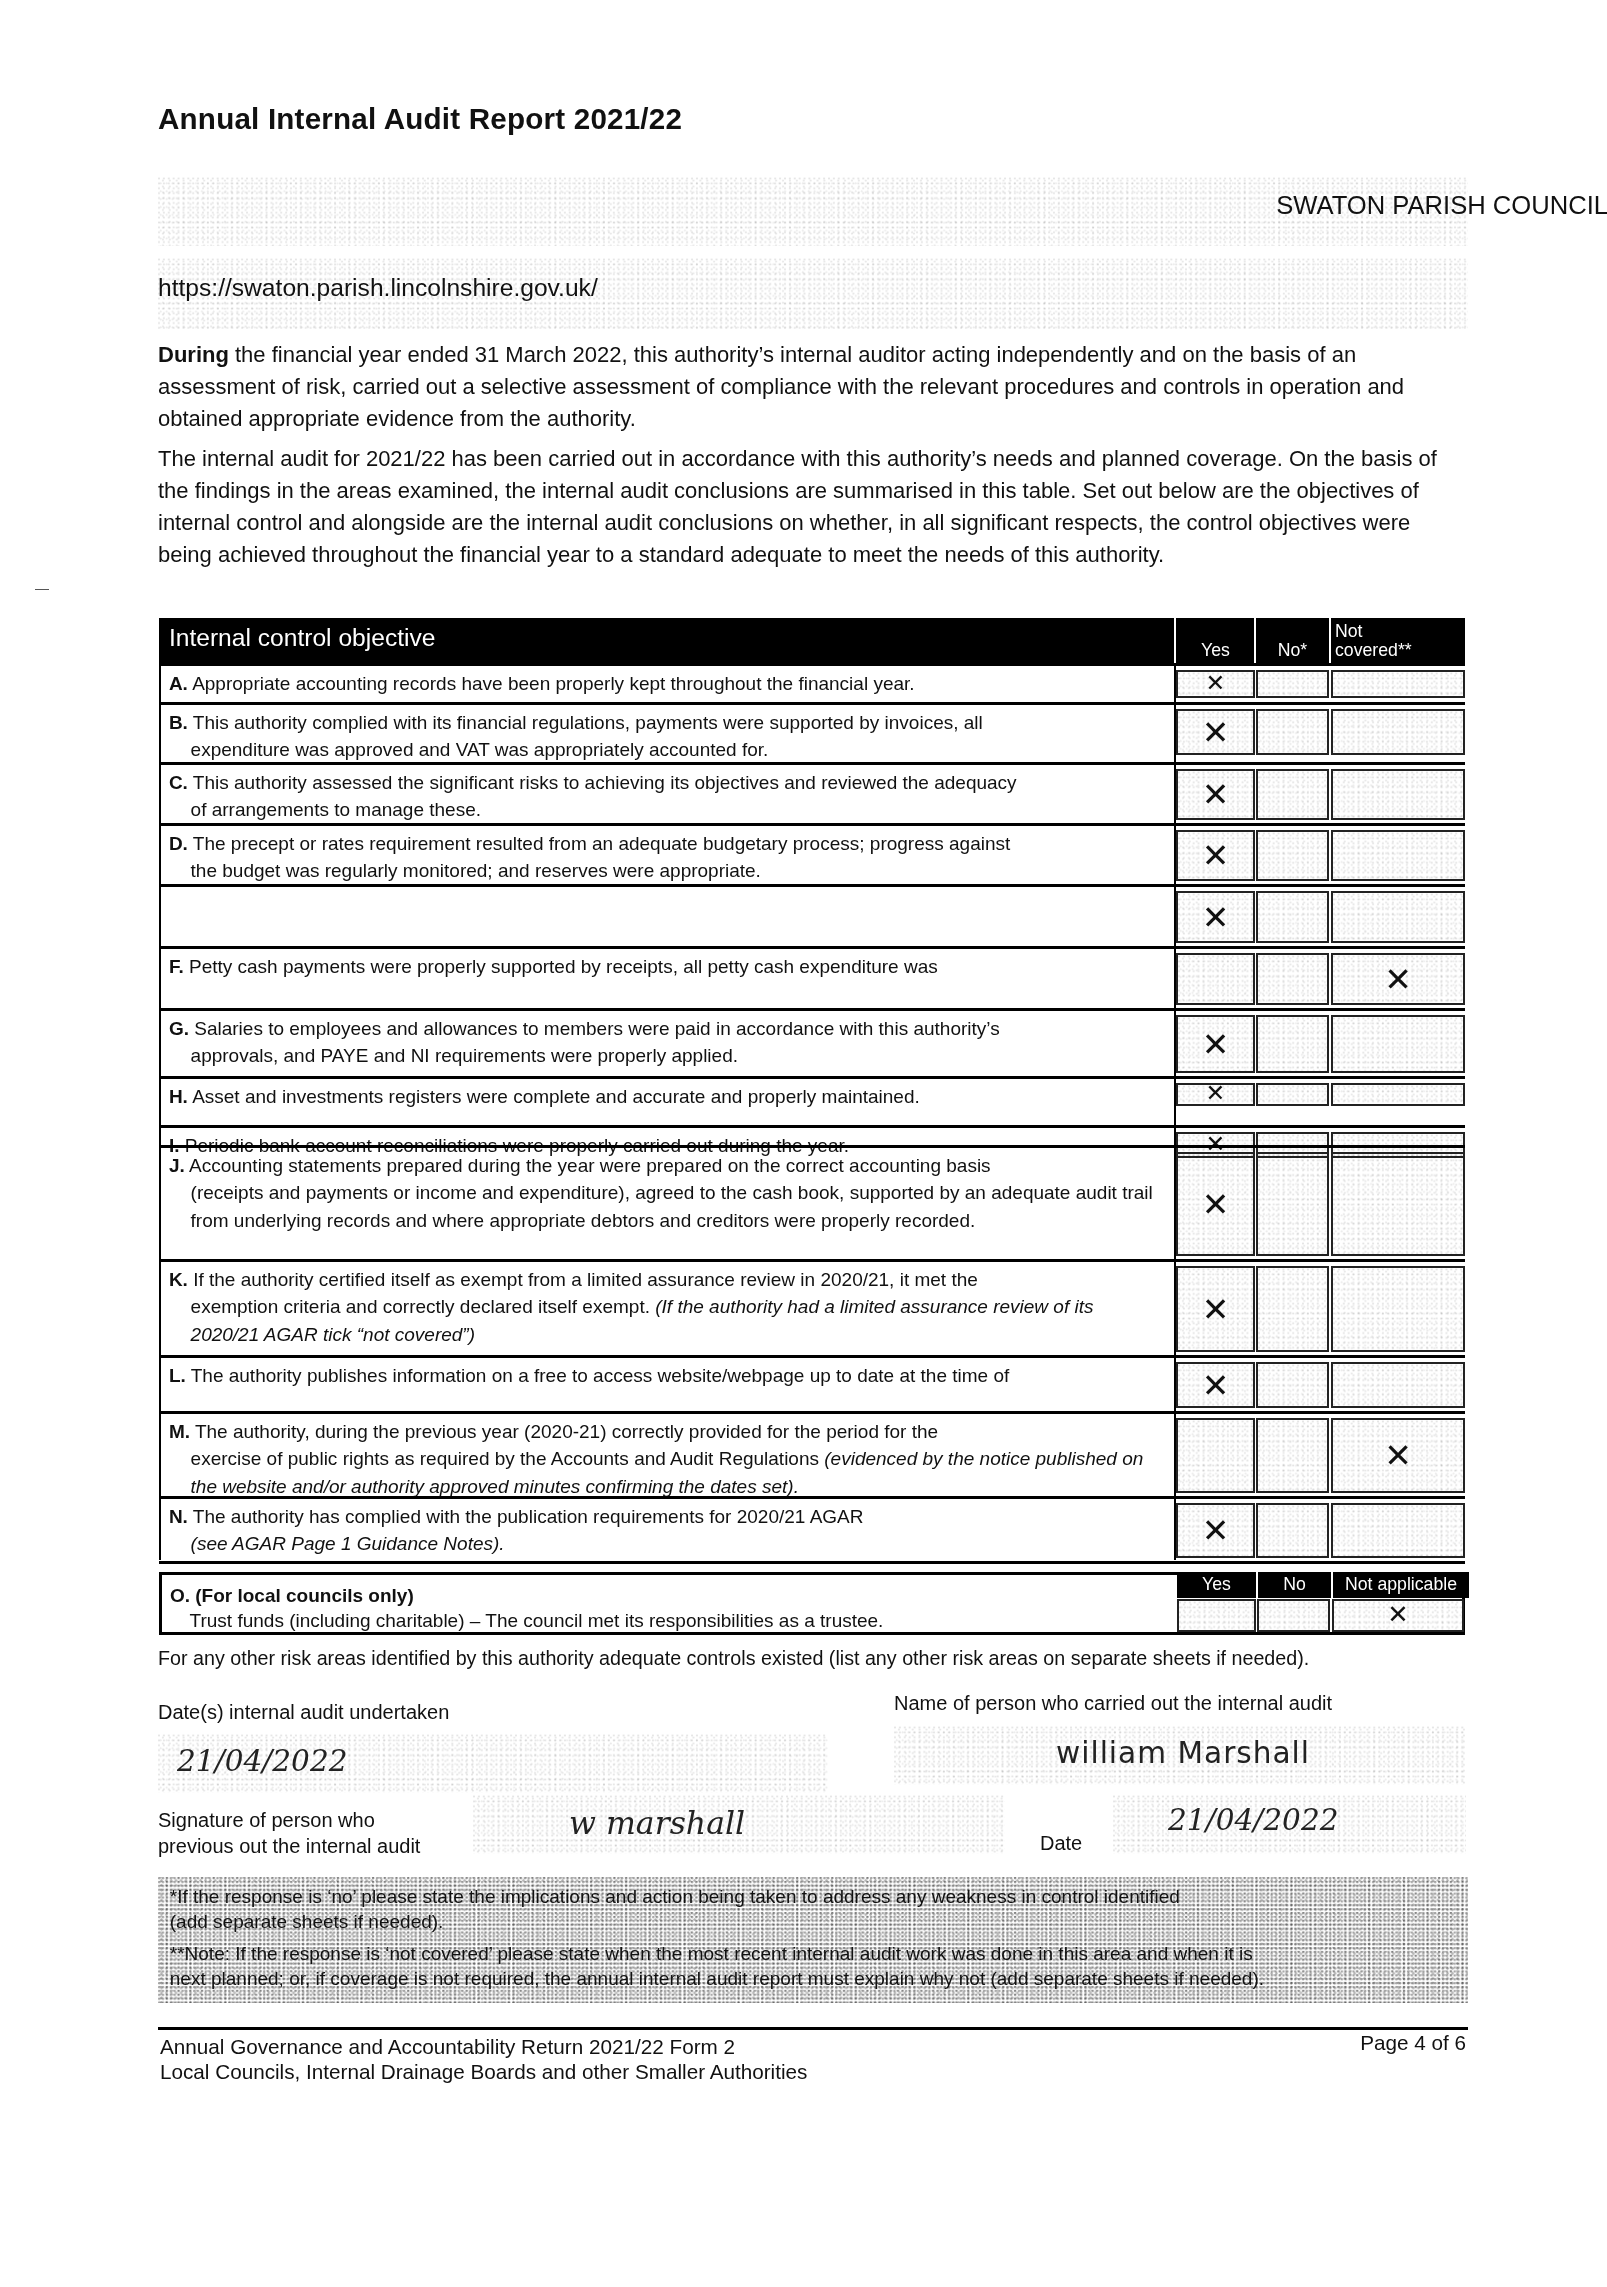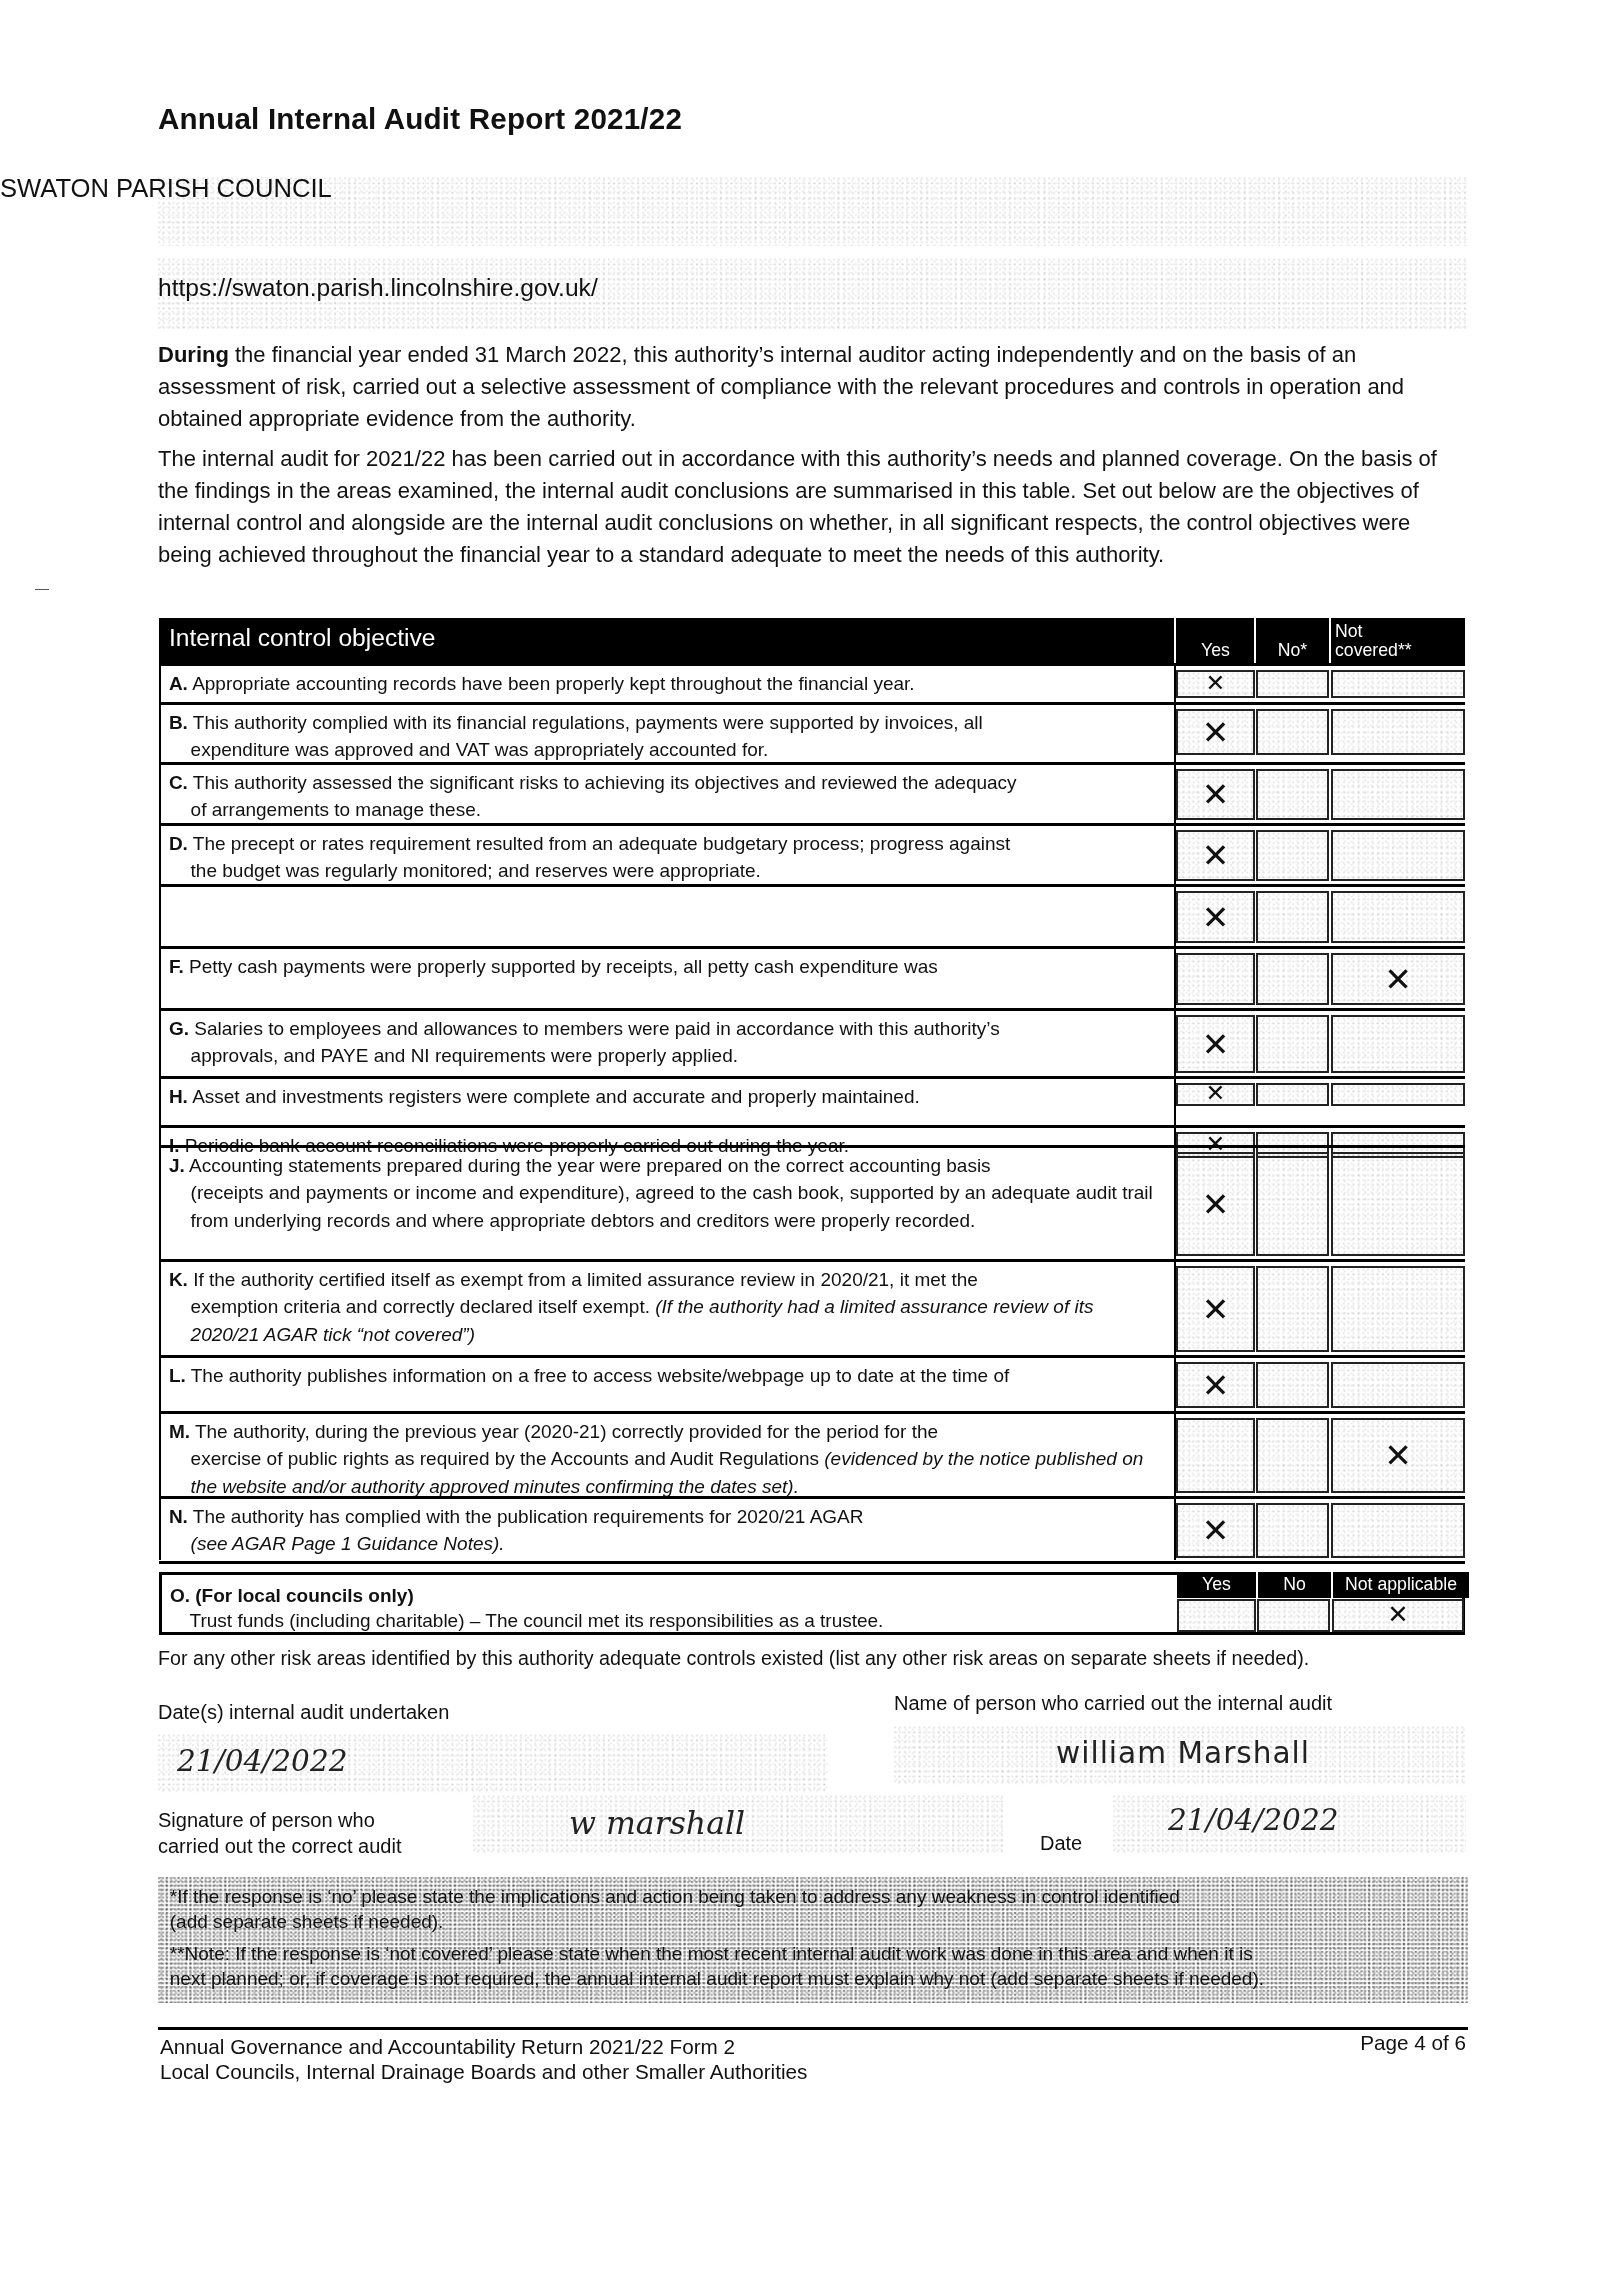--- a/index.html
+++ b/index.html
@@ -11,21 +11,21 @@
       radial-gradient(circle at 70% 60%, rgba(0,0,0,0.09) 0.6px, transparent 1.4px),
       radial-gradient(circle at 45% 80%, rgba(0,0,0,0.08) 0.6px, transparent 1.4px);
       background-size: 4.9px 4.9px, 6.9px 5.9px, 5.9px 7.9px; }
   .heavy-noise { background-image:
       radial-gradient(circle at 30% 30%, rgba(0,0,0,0.35) 0.8px, transparent 1.6px),
       radial-gradient(circle at 70% 70%, rgba(0,0,0,0.30) 0.8px, transparent 1.6px),
       radial-gradient(circle at 50% 10%, rgba(0,0,0,0.25) 0.8px, transparent 1.6px);
       background-size: 3.9px 3.9px, 4.9px 4.9px, 5.9px 3.9px; }
 
   #title { left:158px; top:102px; font-size:29.6px; font-weight:bold; letter-spacing:0.2px; }
-  #council { left:0; width:1608px; top:174px; text-align:left; font-size:25.6px; }
+  #council { left:0; width:1608px; top:191px; text-align:right; font-size:25.6px; }
   #council-bg { left:158px; top:177px; width:1310px; height:69px; }
   #url { left:158px; top:274px; font-size:24.6px; }
   #url-bg { left:158px; top:258px; width:1310px; height:71px; }
 
   .para { left:158px; width:1310px; font-size:22px; line-height:32px; }
   #para1 { top:339px; }
   #para2 { top:443px; }
 
   
   #tbl { left:159px; top:618px; width:1306px; }
@@ -243,21 +243,21 @@
 <div class="abs" id="risk">For any other risk areas identified by this authority adequate controls existed (list any other risk areas on separate sheets if needed).</div>
 
 <div class="abs lbl" id="date-lbl">Date(s) internal audit undertaken</div>
 <div class="abs noise hbg" style="left:158px;top:1734px;width:670px;height:59px;"></div>
 <div class="abs hand" id="date-val">21/04/2022</div>
 
 <div class="abs lbl" id="name-lbl">Name of person who carried out the internal audit</div>
 <div class="abs noise hbg" style="left:894px;top:1726px;width:571px;height:59px;"></div>
 <div class="abs hand" id="name-val">william Marshall</div>
 
-<div class="abs lbl" id="sig-lbl"><span>Signature of person who</span><br><span>carried out the correct audit</span></div>
+<div class="abs lbl" id="sig-lbl"><span>Signature of person who</span><br><span>previous out the internal audit</span></div>
 <div class="abs noise hbg" style="left:473px;top:1795px;width:532px;height:59px;"></div>
 <div class="abs hand" id="sig-val">w marshall</div>
 
 <div class="abs lbl" id="date2-lbl">Date</div>
 <div class="abs noise hbg" style="left:1113px;top:1795px;width:353px;height:59px;"></div>
 <div class="abs hand" id="date2-val">21/04/2022</div>
 
 <div class="abs heavy-noise" id="notes">
   <div class="n" style="top:7.9px;">*If the response is ‘no’ please state the implications and action being taken to address any weakness in control identified</div>
   <div class="n" style="top:32.5px;">(add separate sheets if needed).</div>

